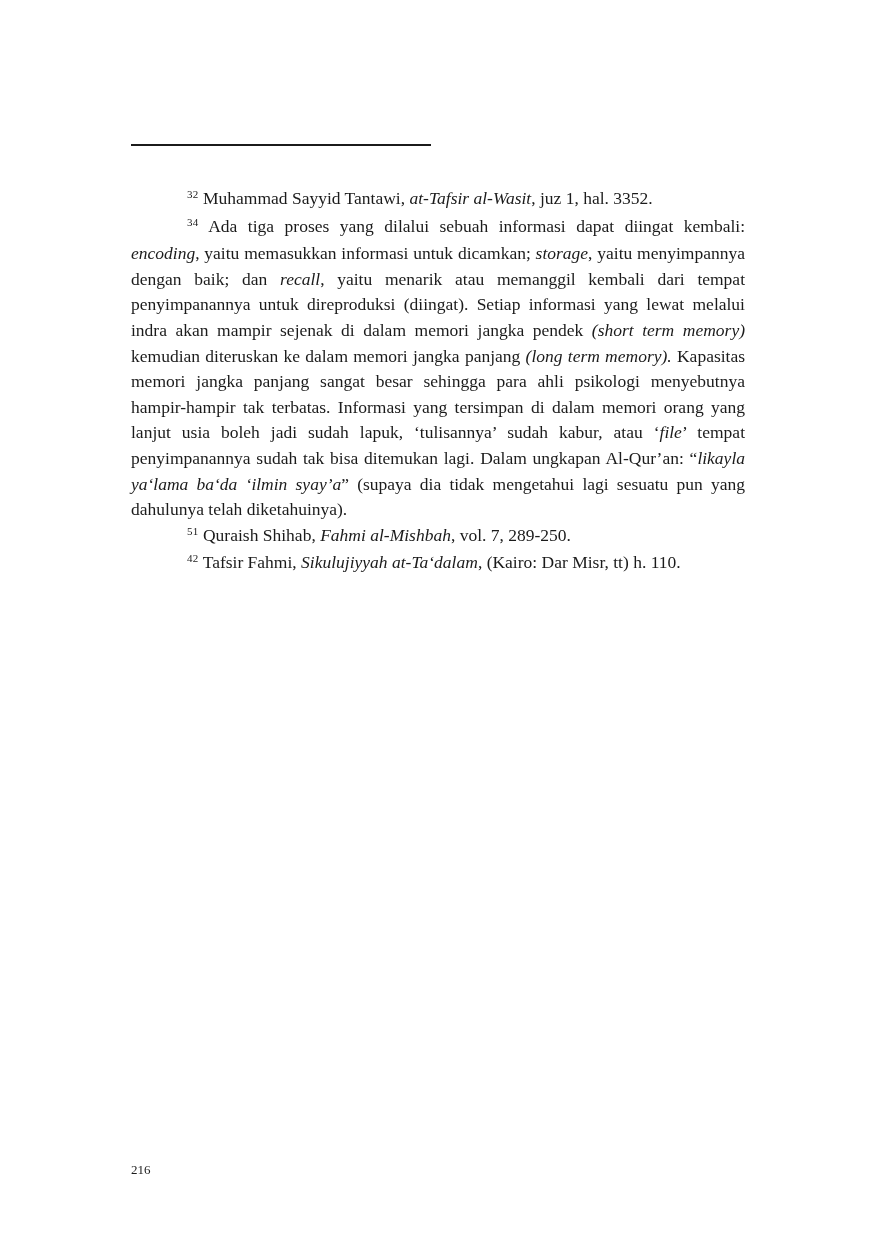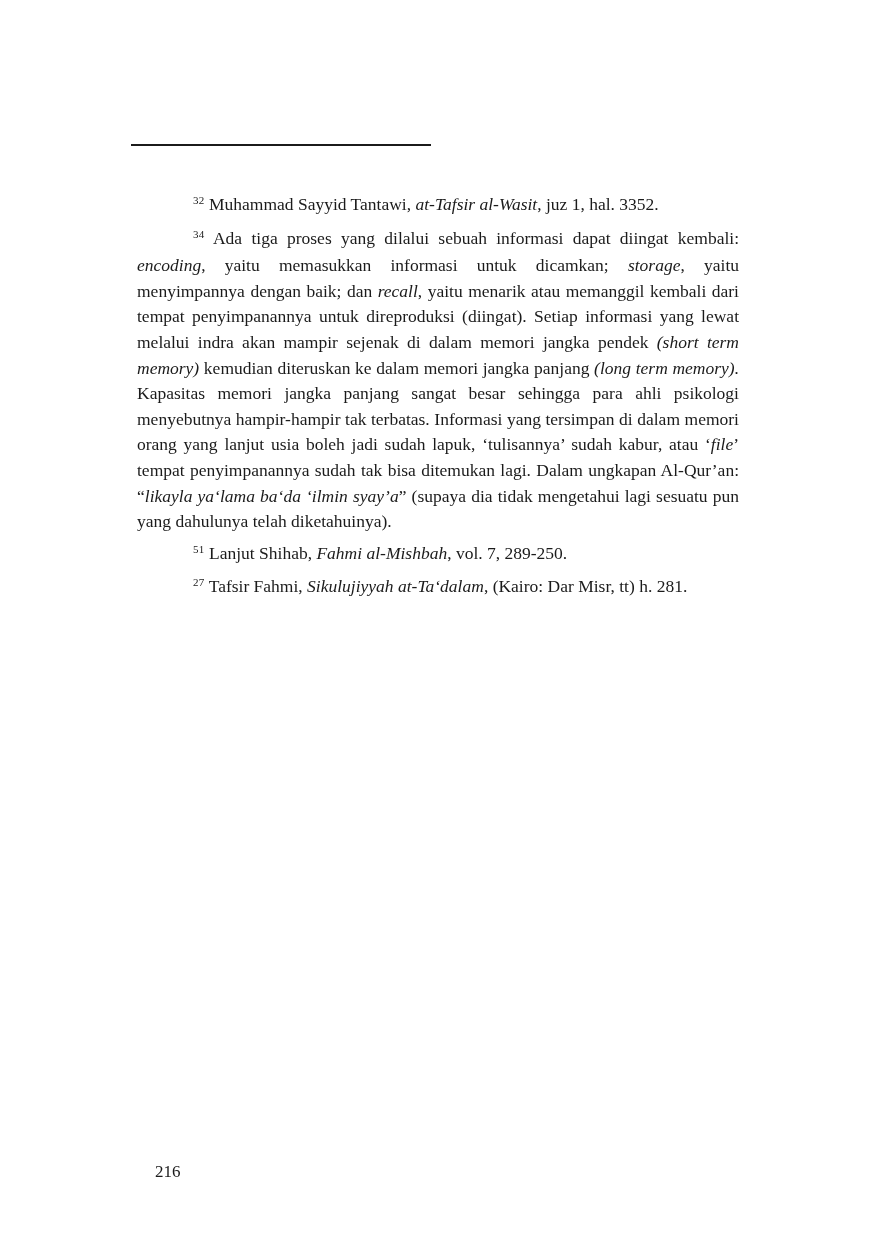--- a/index.html
+++ b/index.html
@@ -26,58 +26,57 @@
   .footnotes {
     position: absolute;
     left: 131px;
     top: 186px;
     width: 614px;
     font-size: 17.5px;
     line-height: 25.6px;
     text-align: justify;
   }
   .footnote {
-    margin: 6px;
+    margin: 0;
     text-indent: 56px;
   }
   .seg-sup {
     font-size: 11px;
     position: relative;
     top: -6px;
     letter-spacing: 0.3px;
   }
   .seg-italic {
     font-style: italic;
   }
   .footer {
     position: absolute;
     left: 131px;
     top: 1162px;
     width: 614px;
     display: flex;
     justify-content: space-between;
     align-items: flex-start;
-    font-size: 17px;
-    margin-left: 24px;
+    font-size: 13px;
   }
   .book-title {
     font-style: italic;
   }
 </style>
 </head>
 <body>
 
 <div class="page">
 
   <div class="footnote-separator"></div>
 
   <div class="footnotes">
     <p class="footnote"><span class="seg-sup">32</span><span class="seg-normal"> Muhammad Sayyid Tantawi, </span><span class="seg-italic">at-Tafsir al-Wasit</span><span class="seg-normal">, juz 1, hal. 3352.</span></p>
     <p class="footnote"><span class="seg-sup">34</span><span class="seg-normal"> Ada tiga proses yang dilalui sebuah informasi dapat diingat kembali: </span><span class="seg-italic">encoding</span><span class="seg-normal">, yaitu memasukkan informasi untuk dicamkan; </span><span class="seg-italic">storage</span><span class="seg-normal">, yaitu menyimpannya dengan baik; dan </span><span class="seg-italic">recall</span><span class="seg-normal">, yaitu menarik atau memanggil kembali dari tempat penyimpanannya untuk direproduksi (diingat). Setiap informasi yang lewat melalui indra akan mampir sejenak di dalam memori jangka pendek </span><span class="seg-italic">(short term memory)</span><span class="seg-normal"> kemudian diteruskan ke dalam memori jangka panjang </span><span class="seg-italic">(long term memory).</span><span class="seg-normal"> Kapasitas memori jangka panjang sangat besar sehingga para ahli psikologi menyebutnya hampir-hampir tak terbatas. Informasi yang tersimpan di dalam memori orang yang lanjut usia boleh jadi sudah lapuk, ‘tulisannya’ sudah kabur, atau ‘</span><span class="seg-italic">file</span><span class="seg-normal">’ tempat penyimpanannya sudah tak bisa ditemukan lagi. Dalam ungkapan Al-Qur’an: “</span><span class="seg-italic">likayla ya‘lama ba‘da ‘ilmin syay’a</span><span class="seg-normal">” (supaya dia tidak mengetahui lagi sesuatu pun yang dahulunya telah diketahuinya).</span></p>
-    <p class="footnote"><span class="seg-sup">51</span><span class="seg-normal"> Lanjut Shihab, </span><span class="seg-italic">Fahmi al-Mishbah</span><span class="seg-normal">, vol. 7, 289-250.</span></p>
-    <p class="footnote"><span class="seg-sup">27</span><span class="seg-normal"> Tafsir Fahmi, </span><span class="seg-italic">Sikulujiyyah at-Ta‘dalam</span><span class="seg-normal">, (Kairo: Dar Misr, tt) h. 281.</span></p>
+    <p class="footnote"><span class="seg-sup">51</span><span class="seg-normal"> Quraish Shihab, </span><span class="seg-italic">Fahmi al-Mishbah</span><span class="seg-normal">, vol. 7, 289-250.</span></p>
+    <p class="footnote"><span class="seg-sup">42</span><span class="seg-normal"> Tafsir Fahmi, </span><span class="seg-italic">Sikulujiyyah at-Ta‘dalam</span><span class="seg-normal">, (Kairo: Dar Misr, tt) h. 110.</span></p>
   </div>
 
   <div class="footer">
     <span class="page-number">216</span>
   </div>
 
 </div>
 
 </body></html>

